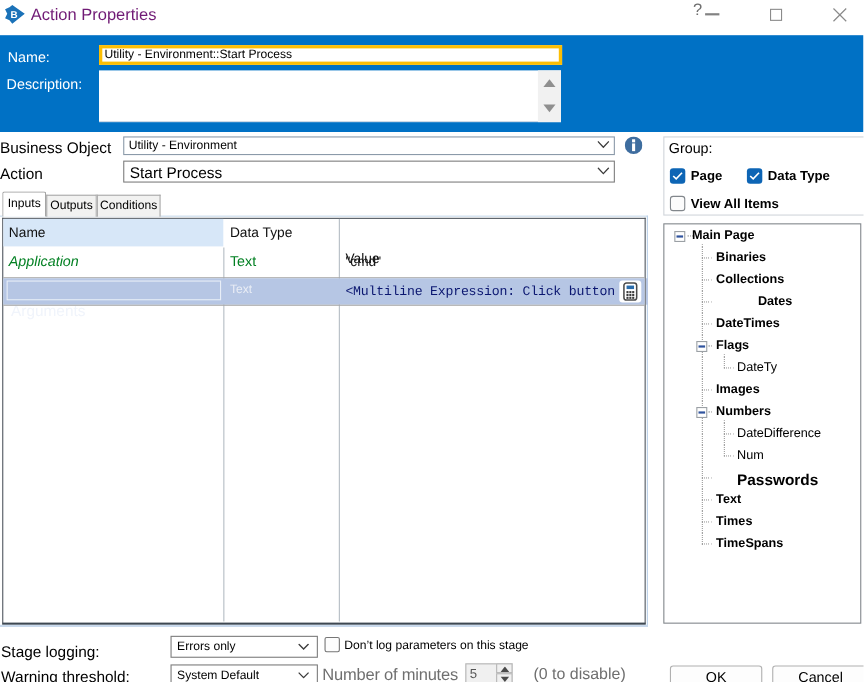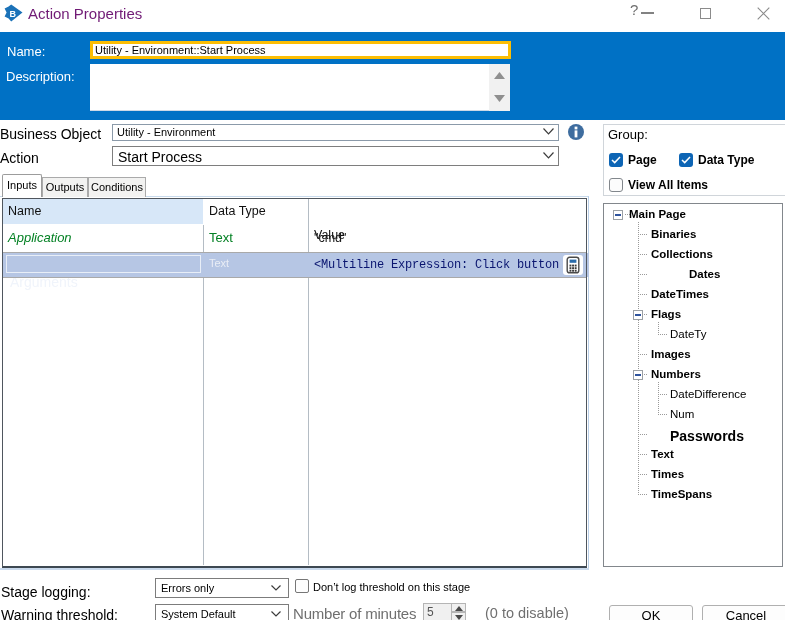--- a/index.html
+++ b/index.html
@@ -166,21 +166,21 @@
 <div class="abs" style="left:651px;top:488px;font-size:11.5px;font-weight:bold;color:#000;">TimeSpans</div>
 
 <div class="abs" style="left:0;top:568px;width:589px;height:2px;background:#c9d9ec;"></div>
 <div class="abs" style="left:1px;top:584px;font-size:14px;color:#000;">Stage logging:</div>
 <div class="abs" style="left:155px;top:578px;width:134px;height:20px;background:#fff;border:1px solid #7c7c7c;"></div>
 <div class="abs" style="left:161px;top:582px;font-size:11px;color:#000;">Errors only</div>
 <svg class="abs" style="left:271px;top:585px" width="10" height="6" viewBox="0 0 10 6">
   <path d="M0.5 0.5 L5 5 L9.5 0.5" fill="none" stroke="#3c3c3c" stroke-width="1.2"></path>
 </svg>
 <div class="abs" style="left:295px;top:579px;width:14px;height:14px;background:#fdfdfd;border:1px solid #767676;border-radius:2px;"></div>
-<div class="abs" style="left:313px;top:581px;font-size:11px;color:#000;">Don’t log threshold on this stage</div>
+<div class="abs" style="left:313px;top:581px;font-size:11px;color:#000;">Don’t log parameters on this stage</div>
 
 <div class="abs" style="left:1px;top:607px;font-size:14px;color:#000;">Warning threshold:</div>
 <div class="abs" style="left:155px;top:604px;width:134px;height:20px;background:#fff;border:1px solid #7c7c7c;"></div>
 <div class="abs" style="left:161px;top:608px;font-size:11px;color:#000;">System Default</div>
 <svg class="abs" style="left:271px;top:611px" width="10" height="6" viewBox="0 0 10 6">
   <path d="M0.5 0.5 L5 5 L9.5 0.5" fill="none" stroke="#3c3c3c" stroke-width="1.2"></path>
 </svg>
 <div class="abs" style="left:293px;top:605px;font-size:15px;letter-spacing:-0.2px;color:#6f6f6f;">Number of minutes</div>
 <div class="abs" style="left:423px;top:603px;width:43px;height:18px;background:#f0f0f0;border:1px solid #b5b5b5;"></div>
 <div class="abs" style="left:427px;top:605px;font-size:12px;color:#555;">5</div>

